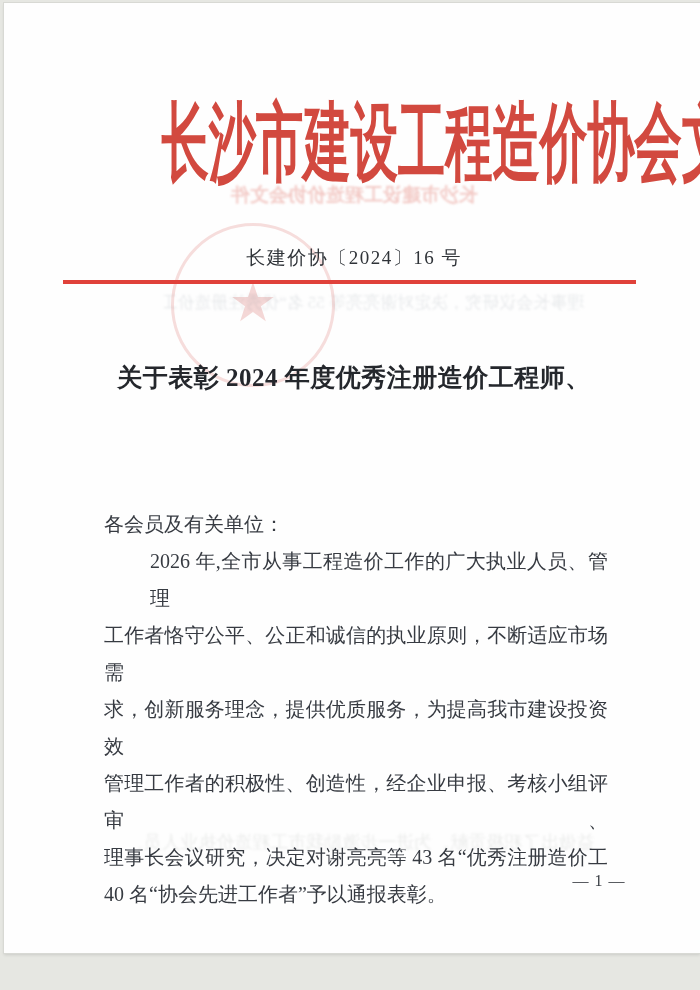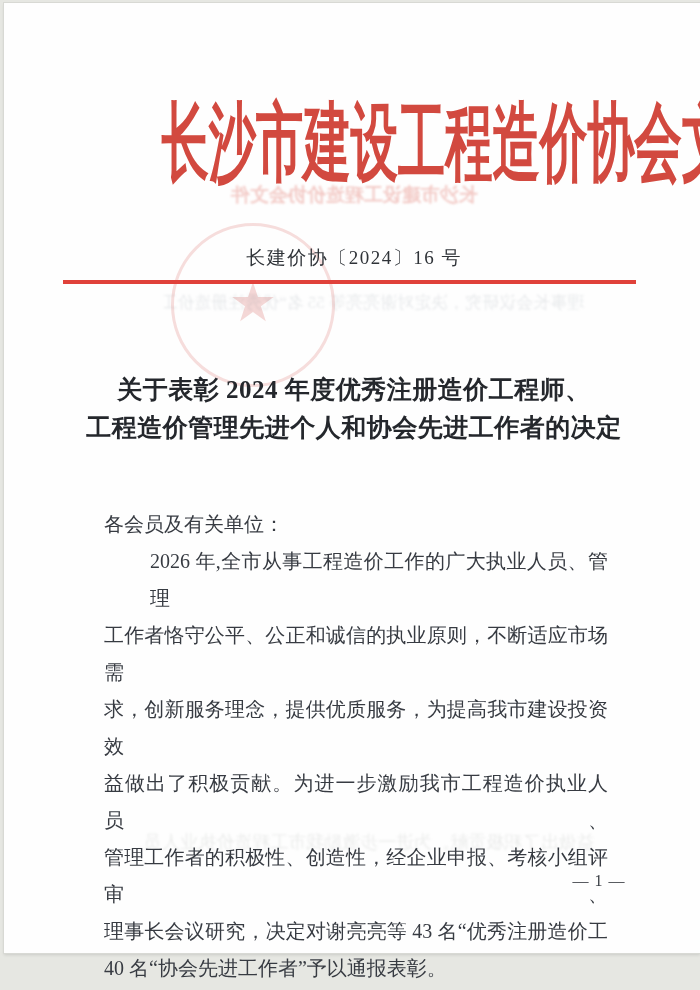--- a/index.html
+++ b/index.html
@@ -53,21 +53,21 @@
   }
   .doc-number {
     position:absolute; left:0; top:242px; width:700px; z-index:2;
     text-align:center; font-size:19px; color:#2f3338; letter-spacing:1.5px;
   }
   .red-rule {
     position:absolute; left:59px; top:277px; width:573px; height:4px;
     background:#e0413a; z-index:2;
   }
   .doc-title {
-    position:absolute; left:50px; top:368px; width:600px; z-index:2;
+    position:absolute; left:50px; top:356px; width:600px; z-index:2;
     text-align:center; font-size:25px; font-weight:700;
     line-height:38px; color:#24272c; letter-spacing:.5px;
   }
   .body-text {
     position:absolute; left:100px; top:503px; width:504px; z-index:2;
     font-size:20px; color:#373b42; line-height:37px;
   }
   .line { width:100%; }
   .line.indent { padding-left:46px; }
   .line.justify { text-align:justify; text-align-last:justify; }
@@ -90,29 +90,27 @@
     <div class="bleed bleed-gray2">益做出了积极贡献。为进一步激励我市工程造价执业人员、</div>
 
     <h1 class="header-title">长沙市建设工程造价协会文件</h1>
 
     <div class="doc-number">长建价协〔2024〕16 号</div>
 
     <div class="red-rule"></div>
 
     <h2 class="doc-title">
       <div>关于表彰 2024 年度优秀注册造价工程师、</div>
-      <div>工程造价管理先进个人和协会先进工作者的决定</div>
     </h2>
 
     <div class="body-text">
         <div class="line">各会员及有关单位：</div>
         <div class="line indent justify">2026 年,全市从事工程造价工作的广大执业人员、管理</div>
         <div class="line justify">工作者恪守公平、公正和诚信的执业原则，不断适应市场需</div>
         <div class="line justify">求，创新服务理念，提供优质服务，为提高我市建设投资效</div>
-        <div class="line justify">益做出了积极贡献。为进一步激励我市工程造价执业人员、</div>
         <div class="line justify">管理工作者的积极性、创造性，经企业申报、考核小组评审、</div>
         <div class="line justify">理事长会议研究，决定对谢亮亮等 43 名“优秀注册造价工</div>
         <div class="line">40 名“协会先进工作者”予以通报表彰。</div>
       </div>
 
     <div class="page-number">— 1 —</div>
   </div>
 </div>
 
 </body></html>

